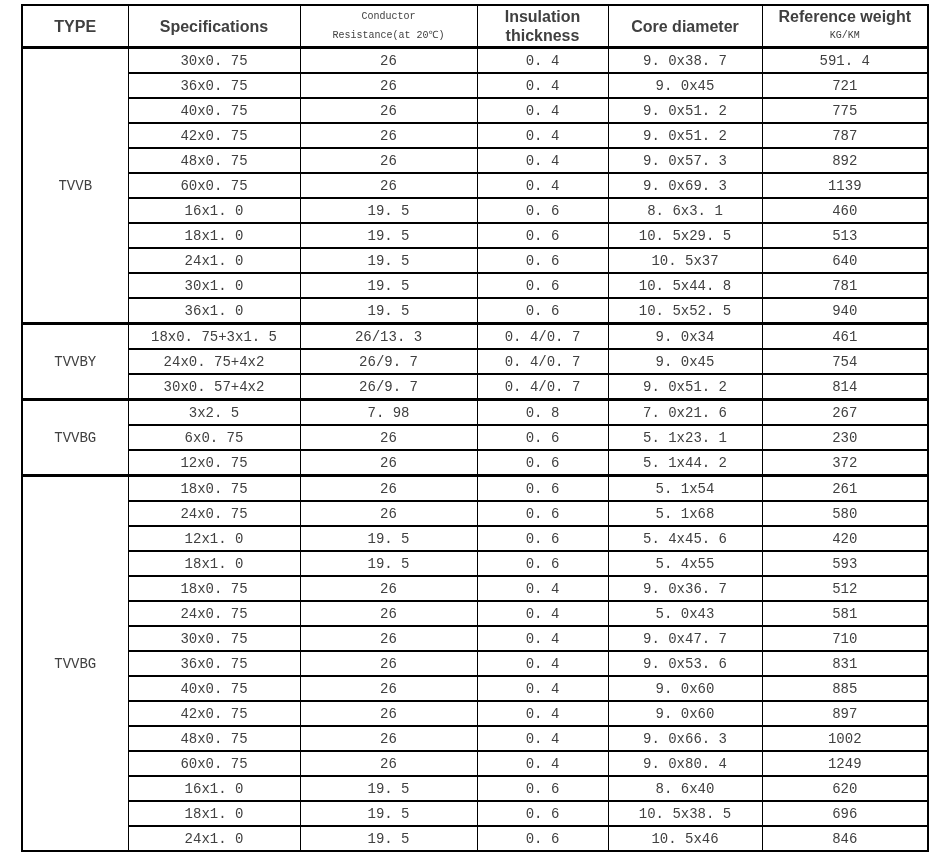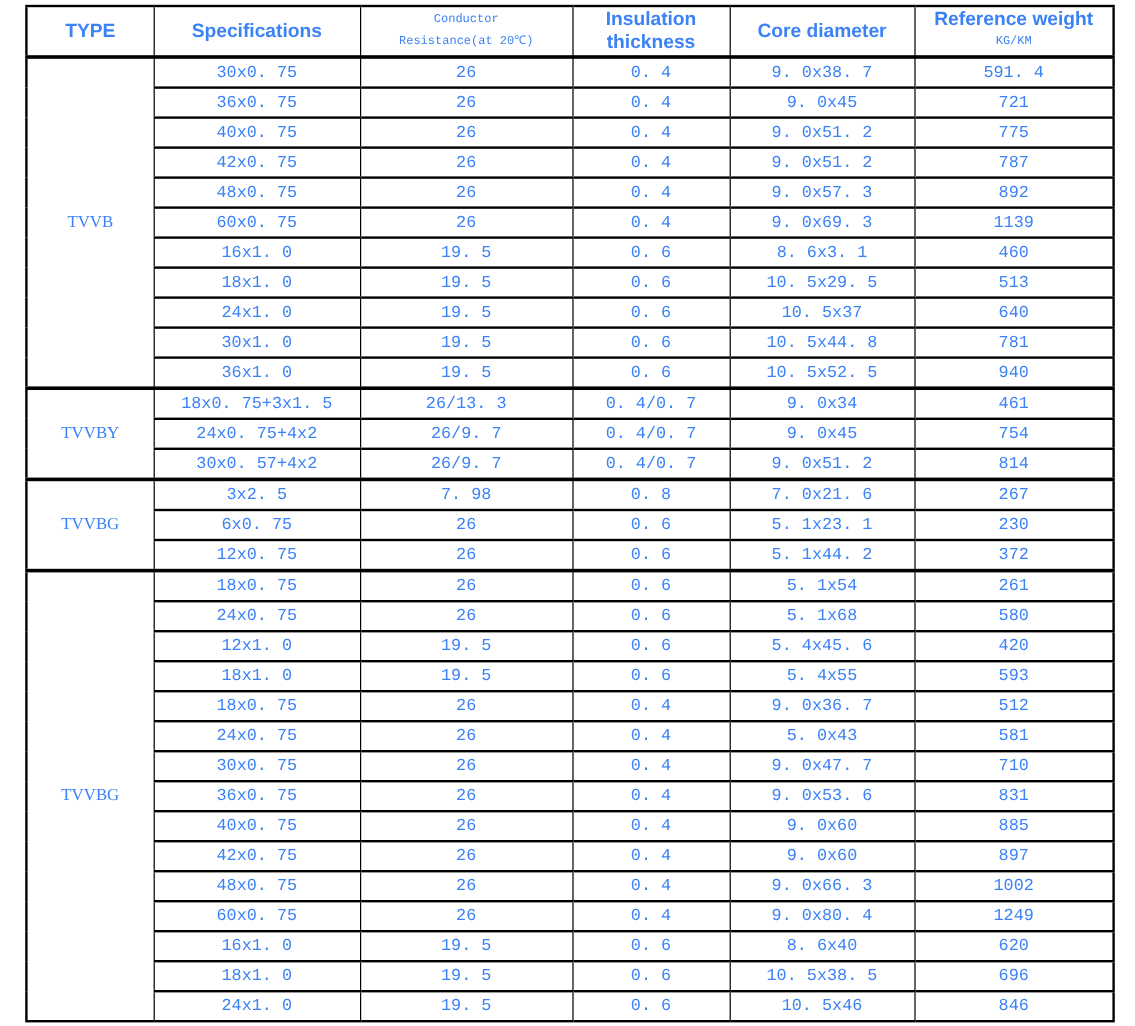--- a/index.html
+++ b/index.html
@@ -15,21 +15,21 @@
     overflow: hidden;
   }
   table.spec-table {
     position: absolute;
     left: 21px;
     top: 4px;
     width: 906px;
     border-collapse: collapse;
     table-layout: fixed;
     border: 2px solid #000;
-    color: #3b82f6;
+    color: #404040;
   }
   .spec-table th {
     border: 1px solid #000;
     border-top: 2px solid #000;
     padding: 0;
     text-align: center;
     vertical-align: middle;
     height: 40px;
   }
   .spec-table thead {
@@ -58,21 +58,21 @@
     font-size: 16px;
     line-height: 19px;
   }
   .hdr-mono {
     font-family: "Liberation Mono", "DejaVu Sans Mono", monospace;
     font-weight: normal;
     font-size: 10px;
     line-height: 19px;
   }
   td.type-cell {
-    font-family: Liberation Serif, serif;
+    font-family: Liberation Mono, monospace;
     font-size: 14px;
   }
 </style>
 </head>
 <body>
 
 <div class="page">
   <table class="spec-table">
     <colgroup>
       <col style="width:106px">

